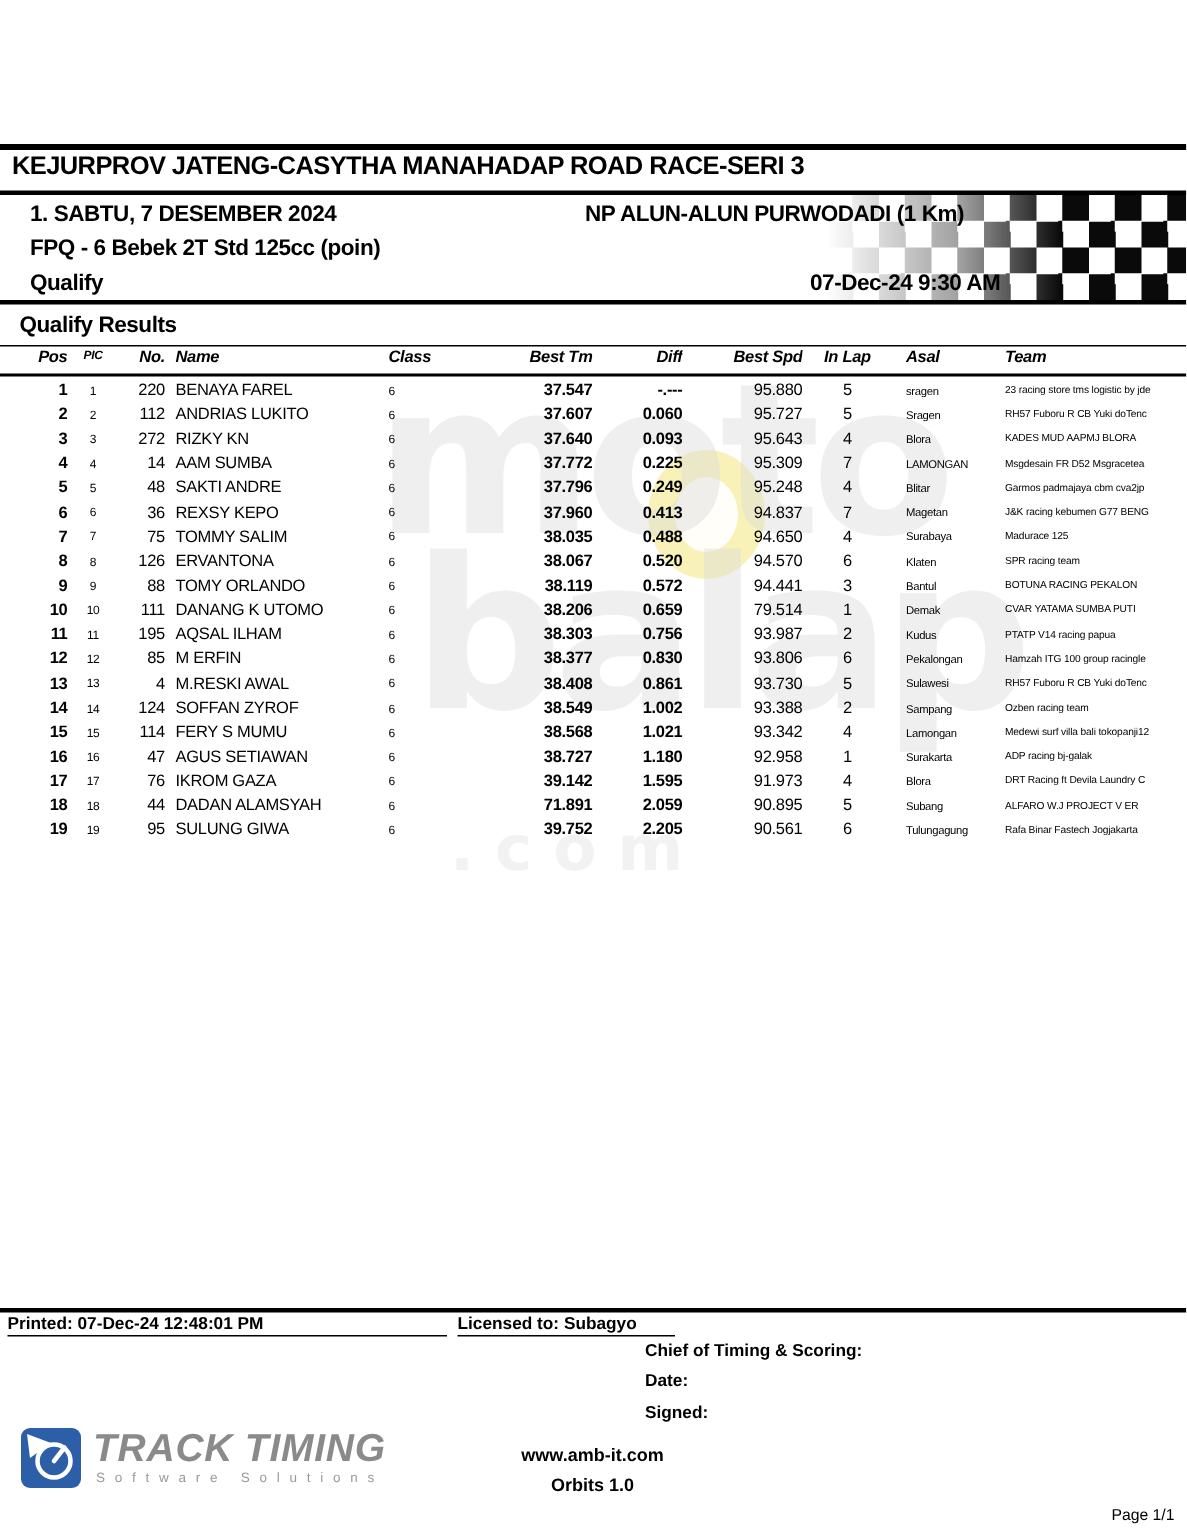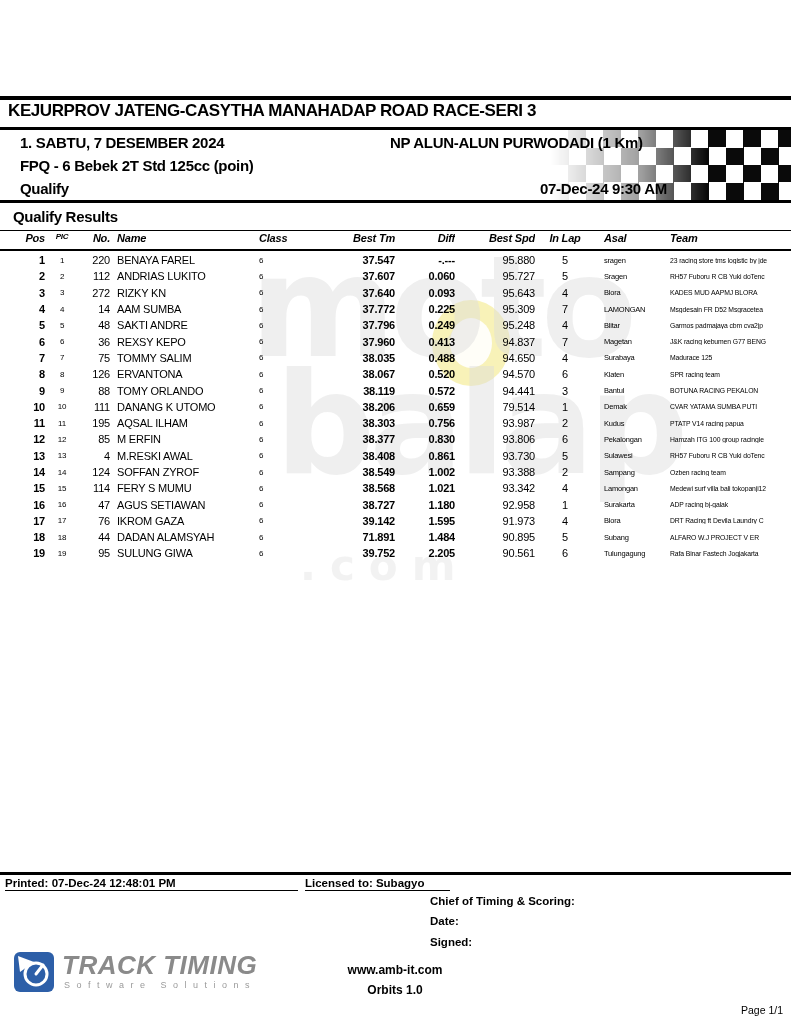--- a/index.html
+++ b/index.html
@@ -351,21 +351,21 @@
         <span class="cell c-asal">Blora</span>
         <span class="cell c-team">DRT Racing ft Devila Laundry C</span>
       </div>
       <div class="trow">
         <span class="cell c-pos">18</span>
         <span class="cell c-pic">18</span>
         <span class="cell c-no">44</span>
         <span class="cell c-name">DADAN ALAMSYAH</span>
         <span class="cell c-class">6</span>
         <span class="cell c-bt">71.891</span>
-        <span class="cell c-diff">1.484</span>
+        <span class="cell c-diff">2.059</span>
         <span class="cell c-spd">90.895</span>
         <span class="cell c-lap">5</span>
         <span class="cell c-asal">Subang</span>
         <span class="cell c-team">ALFARO W.J PROJECT V ER</span>
       </div>
       <div class="trow">
         <span class="cell c-pos">19</span>
         <span class="cell c-pic">19</span>
         <span class="cell c-no">95</span>
         <span class="cell c-name">SULUNG GIWA</span>

